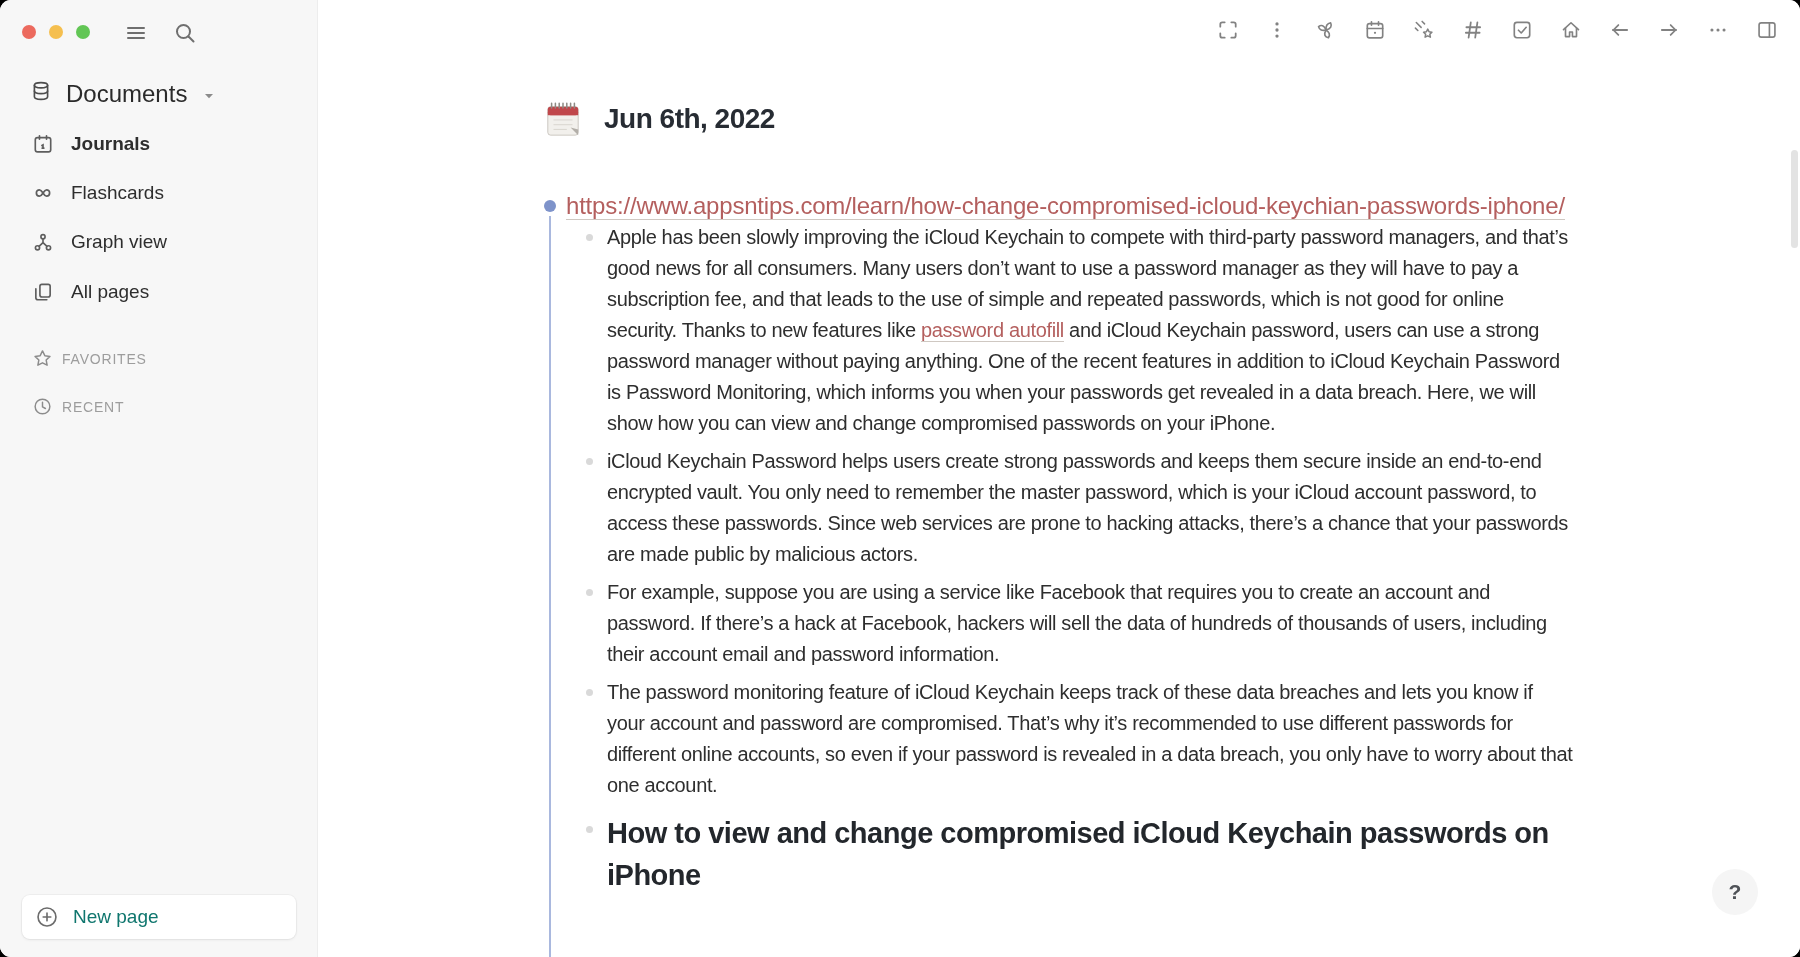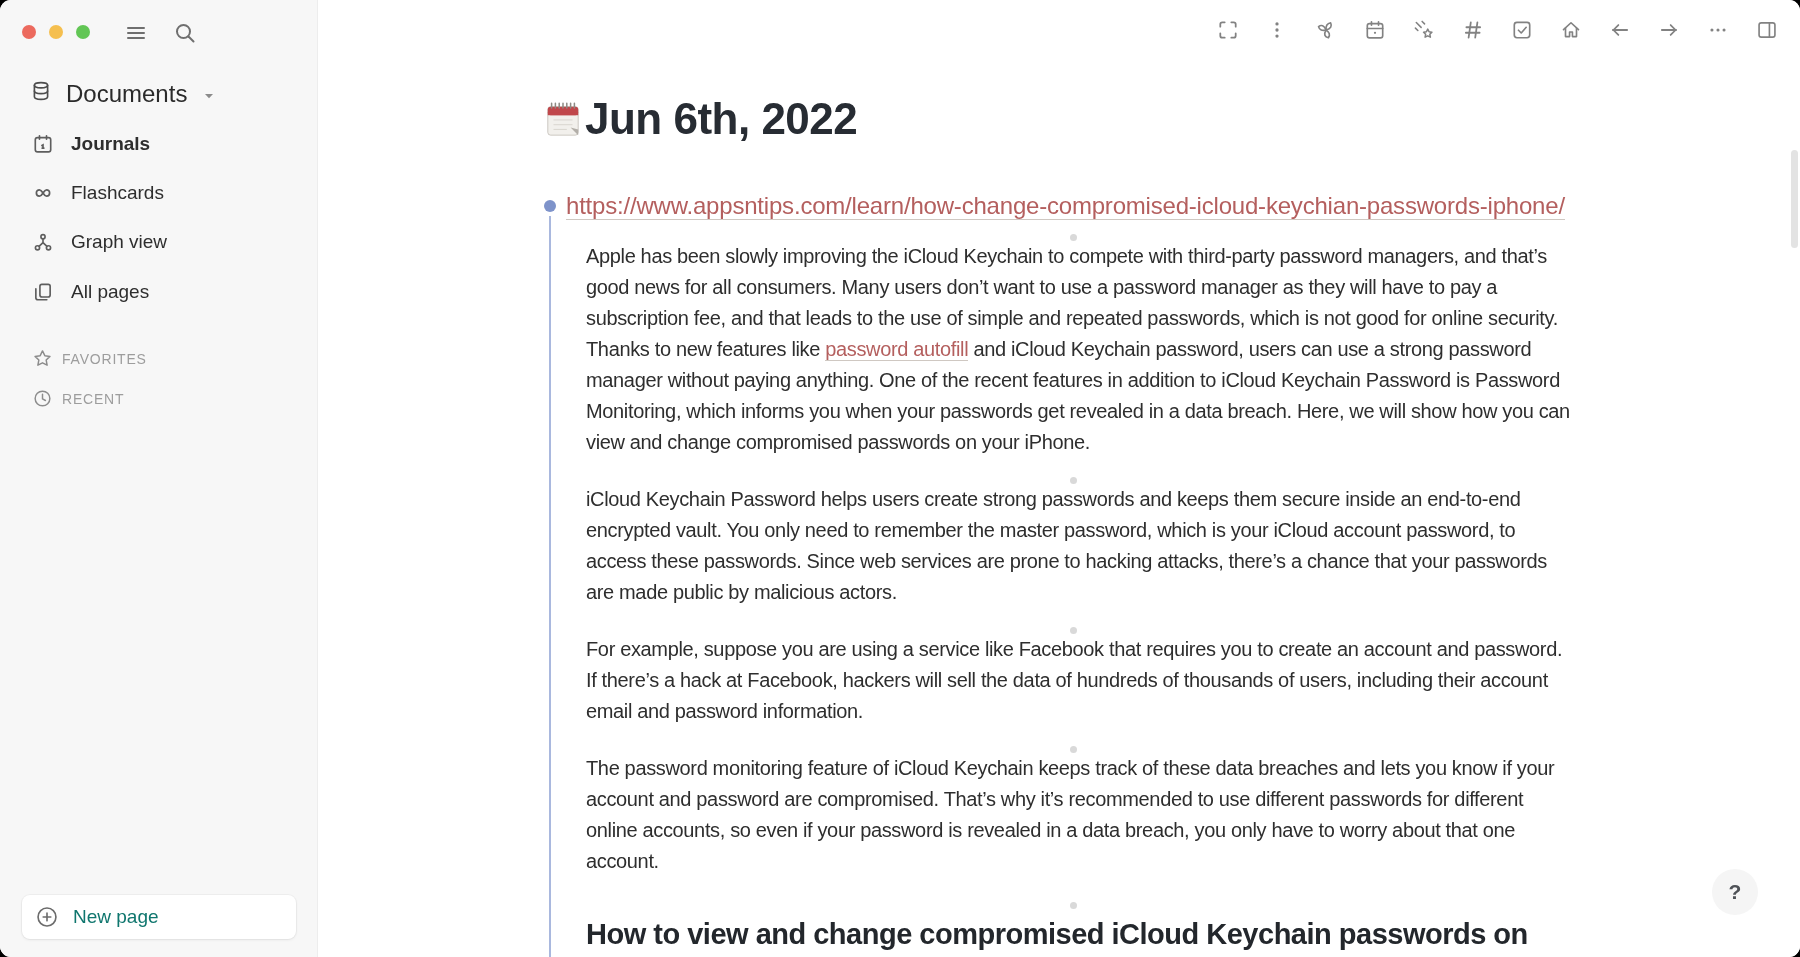--- a/index.html
+++ b/index.html
@@ -61,41 +61,41 @@
     background:#e3e3e3;border-radius:4px;
   }
   .help-btn{
     position:absolute;right:42px;bottom:42px;width:46px;height:46px;border-radius:50%;
     background:#f5f5f5;display:flex;align-items:center;justify-content:center;
     color:#4f5257;font-size:21px;font-weight:700;cursor:pointer;
   }
   
   .doc{width:1030px;margin:0 auto;padding-top:90px;position:relative;}
   .page-title{
-    display:flex;align-items:center;gap:3px;
-    font-size:44px;line-height:58px;font-weight:700;color:#272c33;
+    display:flex;align-items:center;gap:22px;
+    font-size:28px;line-height:58px;font-weight:700;color:#272c33;
     letter-spacing:-0.5px;cursor:text;
   }
   .emoji-cal{width:38px;height:38px;flex:none;}
   .outline{position:relative;margin-top:42px;}
   .thread{
     position:absolute;left:5px;top:26px;height:900px;width:2px;
     background:#a9b8de;
   }
   .link-row{display:flex;align-items:flex-start;}
   .bullet-blue{
     width:12px;height:12px;border-radius:50%;background:#7e93ca;
     flex:none;margin:10px 10px 0 0;cursor:pointer;position:relative;z-index:2;
   }
   a.ext-link{
     color:#b45f5e;text-decoration:none;border-bottom:1px solid #cfc8c2;cursor:pointer;
   }
   .link-row .url{font-size:24px;line-height:31px;letter-spacing:-0.2px;}
   .children{margin-top:1px;}
-  .child{display:flex;align-items:center;padding-left:42px;margin-bottom:7px;flex-direction:column;}
+  .child{display:flex;align-items:flex-start;padding-left:42px;margin-bottom:7px;}
   .bullet-gray{
     width:7px;height:7px;border-radius:50%;background:#d9d9d9;
     flex:none;margin-right:14px;cursor:pointer;
   }
   .child .bullet-gray{margin-top:12px;}
   .child.is-heading .bullet-gray{margin-top:18px;}
   .para{
     font-size:20px;line-height:31px;color:#2e2e2e;letter-spacing:-0.35px;
     cursor:text;flex:1;
   }
@@ -189,21 +189,21 @@
 
     <div class="sec-row" style="top:348px;">
       <span class="ic">
         <svg viewBox="0 0 20 20" fill="none" stroke="currentColor" stroke-width="1.4" stroke-linejoin="round">
           <path d="M10 2.8l2.2 4.5 4.9.7-3.6 3.5.9 4.9L10 14.1l-4.4 2.3.9-4.9L2.9 8l4.9-.7z"></path>
         </svg>
       </span>
       <span>FAVORITES</span>
     </div>
 
-    <div class="sec-row" style="top:388px;">
+    <div class="sec-row" style="top:396px;">
       <span class="ic">
         <svg viewBox="0 0 20 20" fill="none" stroke="currentColor" stroke-width="1.4" stroke-linecap="round">
           <circle cx="10" cy="10" r="7"></circle>
             <path d="M10 6v4.3l2.8 1.6"></path>
         </svg>
       </span>
       <span>RECENT</span>
     </div>
 
     <div class="new-page">

